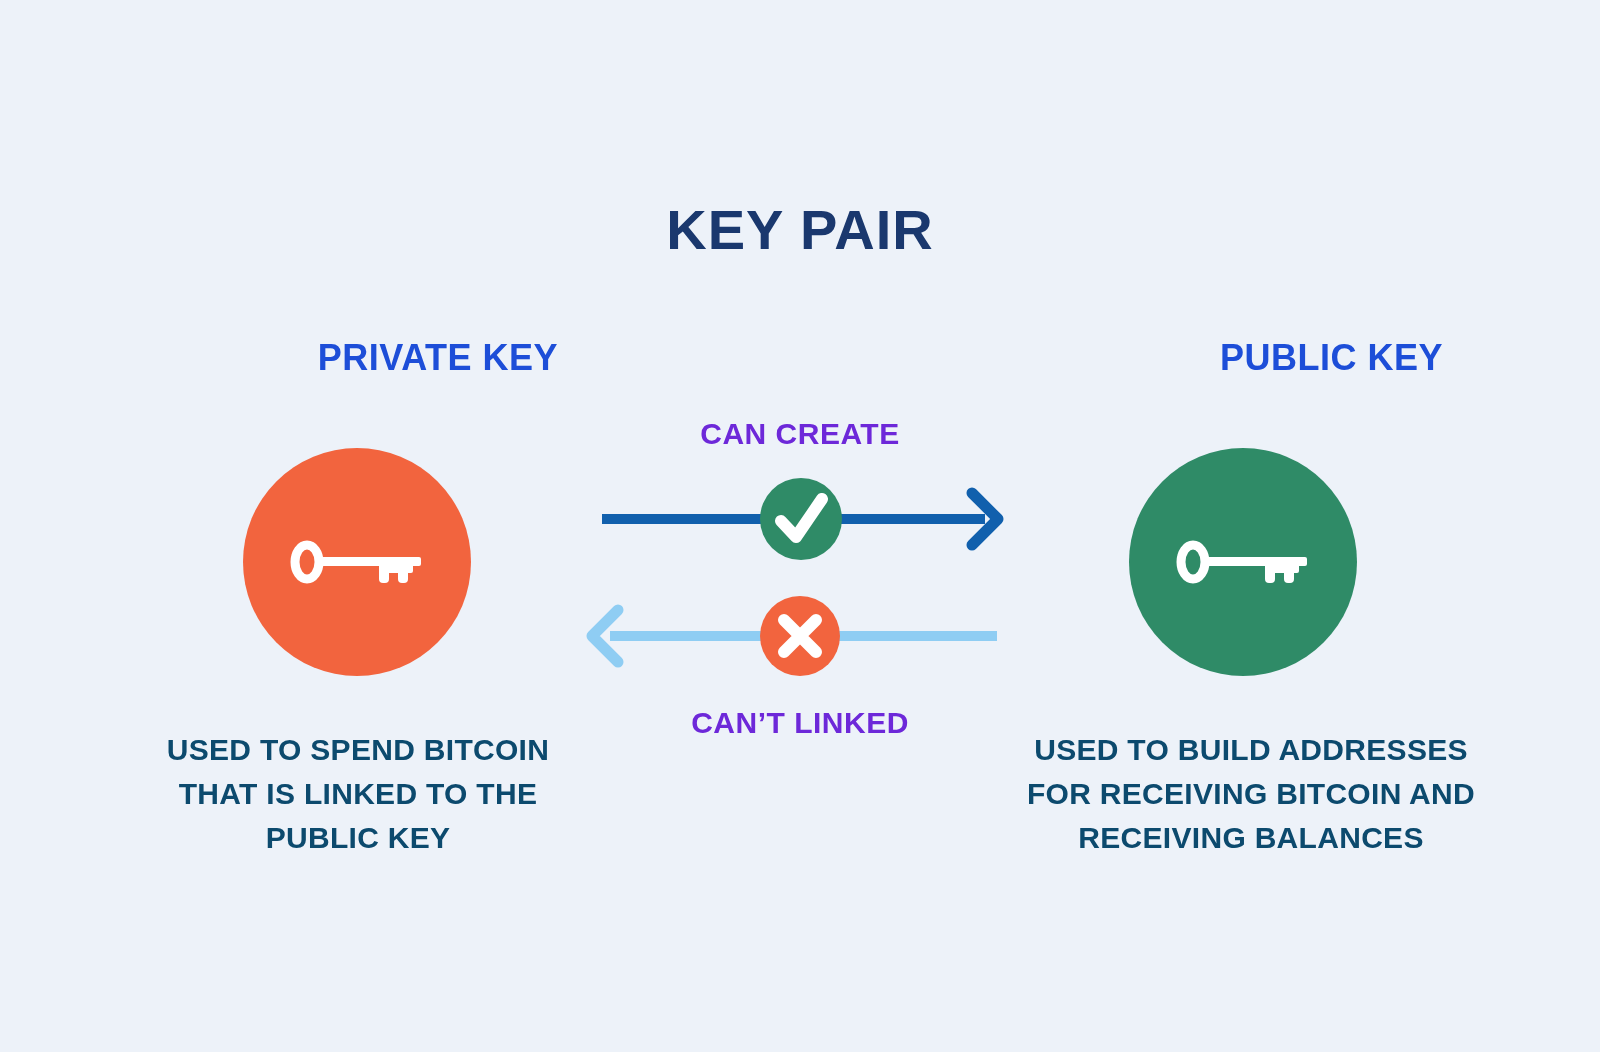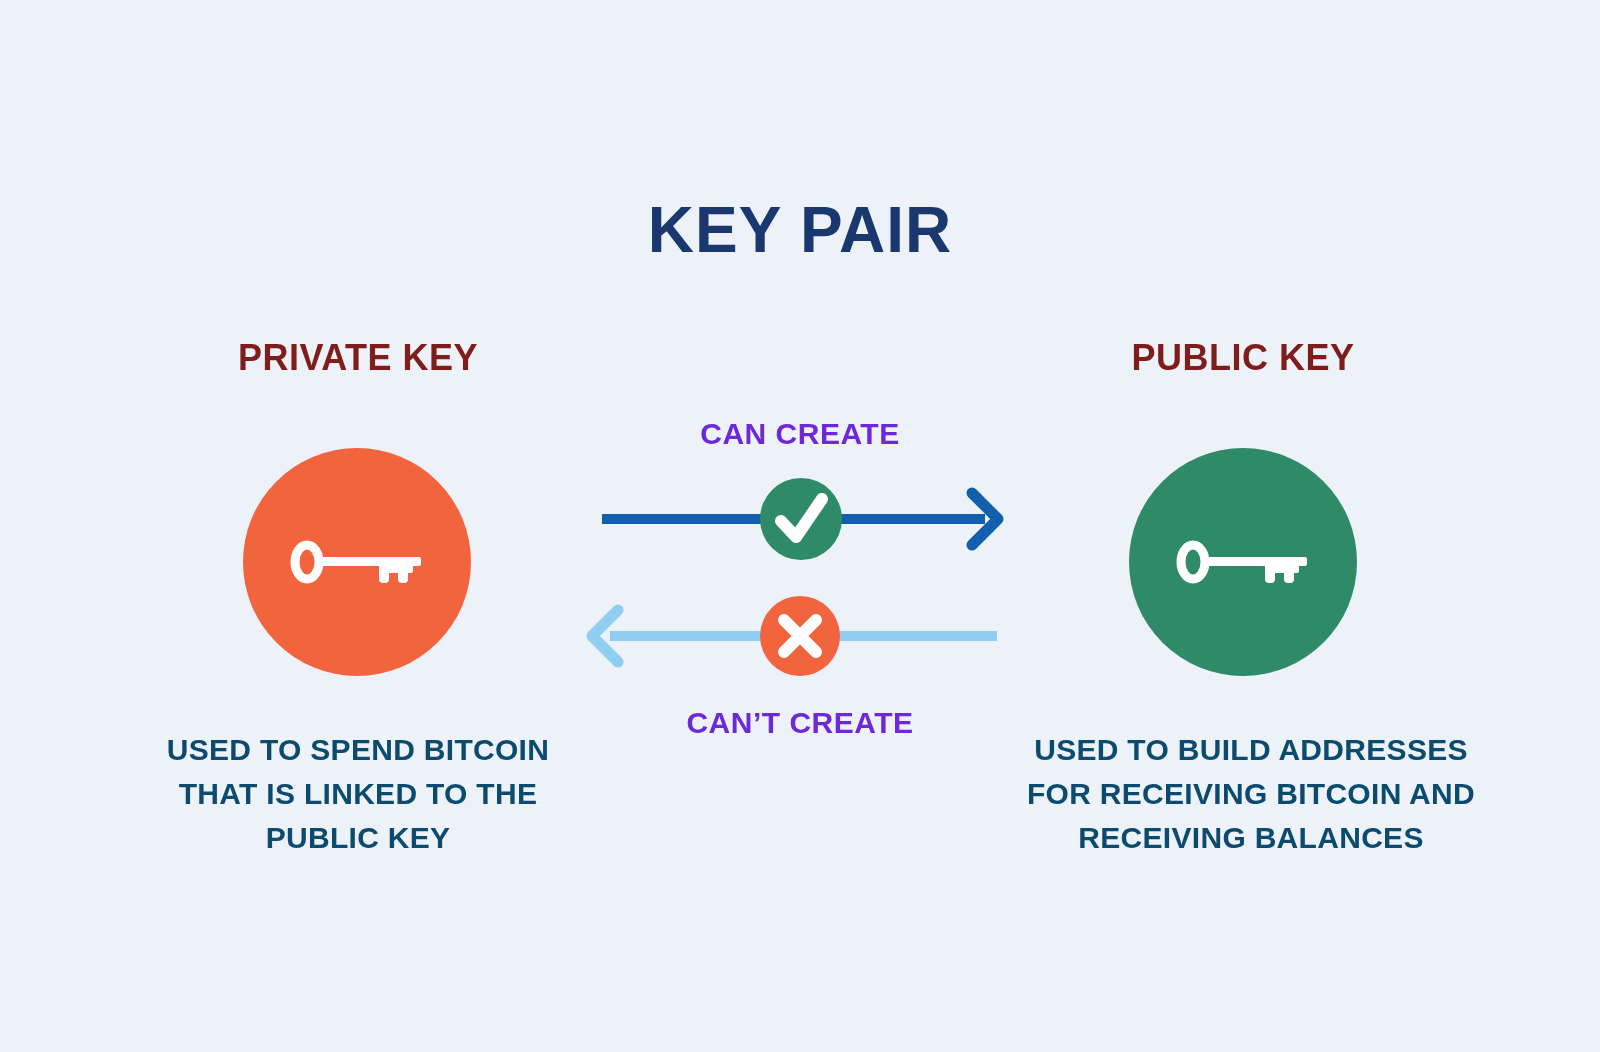--- a/index.html
+++ b/index.html
@@ -12,36 +12,36 @@
     position: relative;
     width: 1600px;
     height: 1052px;
     background: #EDF2F9;
     overflow: hidden;
   }
   .title {
     position: absolute;
     top: 194px; left: 0; width: 1600px;
     text-align: center;
-    font-size: 64px;
+    font-size: 56px;
     line-height: 72px;
     font-weight: bold;
     letter-spacing: 1px;
     color: #1A386E;
   }
   .col-heading {
     position: absolute;
     top: 338px;
     width: 400px;
-    text-align: center;
+    text-align: right;
     font-size: 36px;
     line-height: 40px;
     font-weight: bold;
     letter-spacing: 0.5px;
-    color: #7f1d1d;
+    color: #1d4ed8;
   }
   .col-heading.left  { left: 158px; }
   .col-heading.right { left: 1043px; }
   .big-circle-svg {
     position: absolute;
     top: 448px;
     width: 228px;
     height: 228px;
   }
   .big-circle-svg.left  { left: 243px; }
@@ -103,21 +103,21 @@
     <g transform="translate(48,91)" fill="#FFFFFF">
       <ellipse cx="16" cy="23" rx="12" ry="17" fill="none" stroke="#FFFFFF" stroke-width="9"></ellipse>
       <rect x="26" y="18" width="104" height="9" rx="2"></rect>
       <rect x="88" y="18" width="34" height="16" rx="2"></rect>
       <rect x="88" y="18" width="10" height="26" rx="4"></rect>
       <rect x="107" y="18" width="10" height="26" rx="4"></rect>
     </g>
   </svg>
 
   <div class="mid-label top">CAN CREATE</div>
-  <div class="mid-label bottom">CAN’T CREATE</div>
+  <div class="mid-label bottom">CAN’T LINKED</div>
 
   <svg class="arrow-svg top" viewBox="0 0 430 102">
     <line x1="22" y1="51" x2="405" y2="51" stroke="#1160AD" stroke-width="10"></line>
     <path d="M392,25 L418,51 L392,77" fill="none" stroke="#1160AD" stroke-width="11" stroke-linecap="round" stroke-linejoin="round"></path>
     <circle cx="221" cy="51" r="41" fill="#2F8B67"></circle>
     <path d="M201,53 L216,69 L242,31" fill="none" stroke="#FFFFFF" stroke-width="12" stroke-linecap="round" stroke-linejoin="round"></path>
   </svg>
 
   <svg class="arrow-svg bottom" viewBox="0 0 430 102">
     <line x1="30" y1="51" x2="417" y2="51" stroke="#8FCDF3" stroke-width="10"></line>

